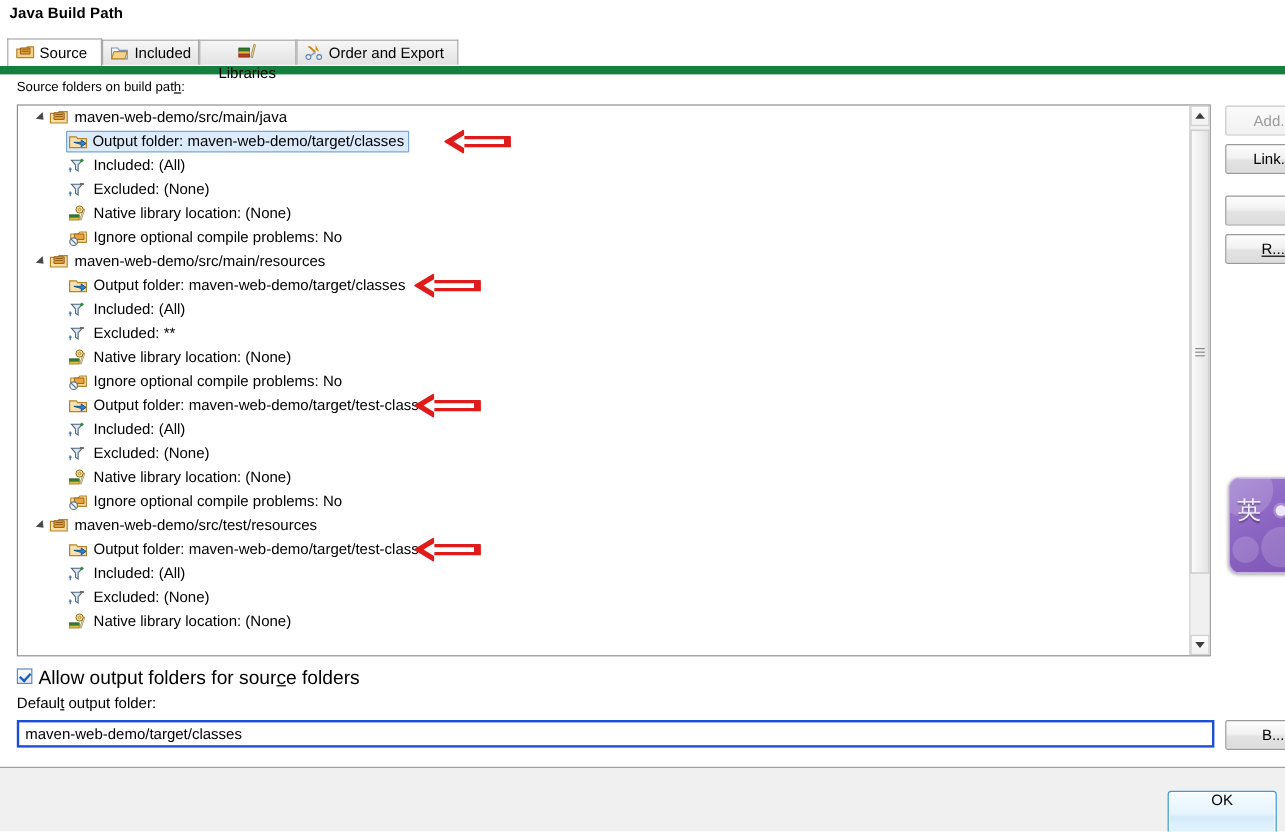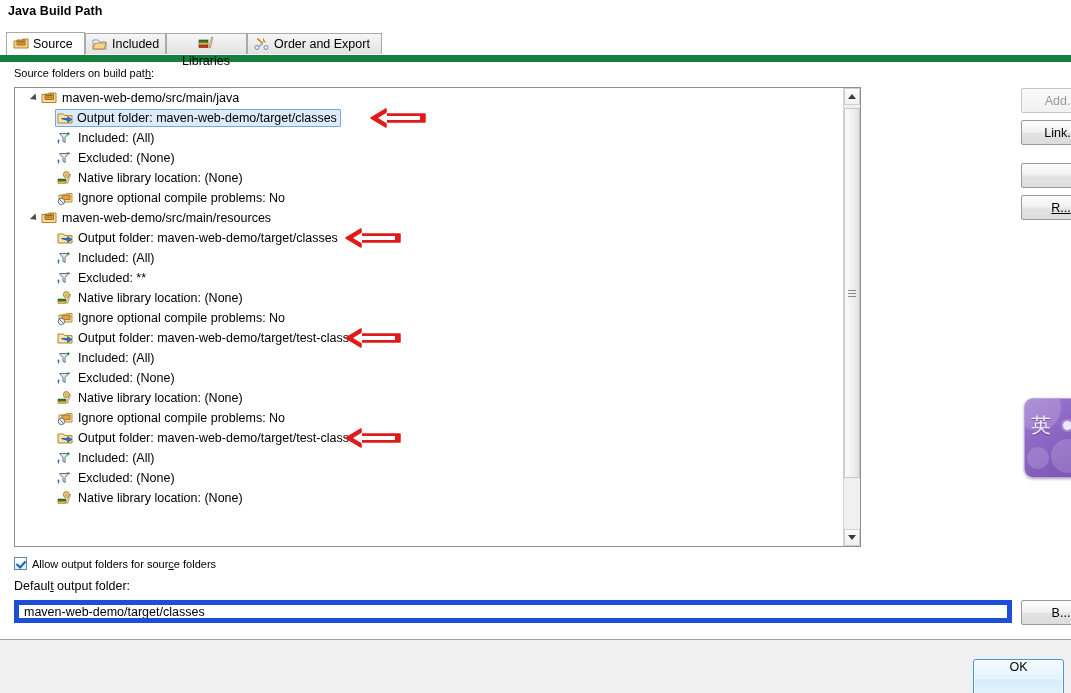--- a/index.html
+++ b/index.html
@@ -76,21 +76,21 @@
     top: 67px;
     font-size: 11px;
   }
   .u { text-decoration: underline; text-decoration-thickness: 1px; text-underline-offset: 1px;}
 
   
   .tree-panel {
     position: absolute;
     left: 14px;
     top: 87px;
-    width: 847px;
+    width: 995px;
     height: 460px;
     box-sizing: border-box;
     border: 1px solid #8f8f8f;
     background: #ffffff;
     overflow: hidden;
   }
   .tree-inner {
     position: absolute;
     left: 0; top: 0;
     width: 976px;
@@ -203,22 +203,21 @@
     background: linear-gradient(to bottom,#fafafa,#f1f1f1);
     border-color: #c6c6c6;
   }
 
   
   .chk-row {
     position: absolute;
     left: 14px;
     top: 557px;
     display: flex;
-    align-items: center;
-    font-size: 11px;
+    font-size: 16px;
   }
   .chk {
     width: 13px; height: 13px;
     box-sizing: border-box;
     border: 1px solid #5a8ac0;
     background: linear-gradient(to bottom,#ffffff,#dfeaf6);
     margin-right: 5px;
     position: relative;
     flex: none;
   }
@@ -237,21 +236,21 @@
     top: 579px;
     font-size: 12.5px;
   }
   .text-input {
     position: absolute;
     left: 14px;
     top: 600px;
     width: 998px;
     height: 23px;
     box-sizing: border-box;
-    border: 5px solid #1d4ed8;
+    border: 2px solid #1d4ed8;
     background: #ffffff;
     font-family: "Liberation Sans", sans-serif;
     font-size: 12.5px;
     color: #000;
     padding: 0 5px;
     line-height: 21px;
     outline: none;
   }
 
   
@@ -531,20 +530,31 @@
       </div>
       <div class="row child">
         <span class="icon"><svg width="16" height="16" viewBox="0 0 16 16">
             <path d="M2 5h6l1.6-1.6H15V12H2z" fill="#f7dca4" stroke="#b4832a" stroke-width=".9"></path>
             <path d="M5 5h8v4.6H5z" fill="#e9a33c" stroke="#8a5a14" stroke-width=".7"></path>
             <circle cx="4.4" cy="11.4" r="3.2" fill="#eef2f6" stroke="#5e7488" stroke-width="1"></circle>
             <path d="M2.3 9.3l4.2 4.2" stroke="#5e7488" stroke-width="1"></path>
           </svg></span>
         <span class="lbl">Ignore optional compile problems: No</span>
       </div>
+      <div class="row parent">
+        <span class="twisty">
+          <i></i>
+        </span>
+        <span class="icon"><svg width="16" height="16" viewBox="0 0 16 16">
+            <path d="M1 4.5h6l1.2-1.5H15v9.5H1z" fill="#f7dca4" stroke="#b4832a" stroke-width="1"></path>
+            <path d="M4 4h8.5v5.5H4z" fill="#e9a33c" stroke="#8a5a14" stroke-width=".8"></path>
+            <path d="M5 5.5h6.5M5 7.2h6.5" stroke="#7d4f10" stroke-width=".7"></path>
+          </svg></span>
+        <span class="lbl">maven-web-demo/src/test/resources</span>
+      </div>
       <div class="row child">
         <span class="icon"><svg width="16" height="16" viewBox="0 0 16 16">
             <path d="M1 4h5.5l1.2 1.6H15V13H1z" fill="#f8e2b0" stroke="#b4832a" stroke-width="1"></path>
             <path d="M4.5 8.6h6.2V6.6l4 2.9-4 2.9v-2z" fill="#2f7fd4" stroke="#17538f" stroke-width=".8" stroke-linejoin="round"></path>
           </svg></span>
         <span class="lbl">Output folder: maven-web-demo/target/test-classes</span>
         <span class="red-arrow" style="left: 330px; top: -1px;"><svg width="56" height="22" viewBox="0 0 56 22">
             <path d="M1 11 L16 2 L16 7 L55 7 L55 15 L16 15 L16 20 Z" fill="#e01b1b" stroke="#e01b1b" stroke-width="1.5" stroke-linejoin="round"></path>
             <path d="M8 11 L17 5.5 L17 9 L50 9 L50 13 L17 13 L17 16.5 Z" fill="#ffffff"></path>
           </svg></span>

